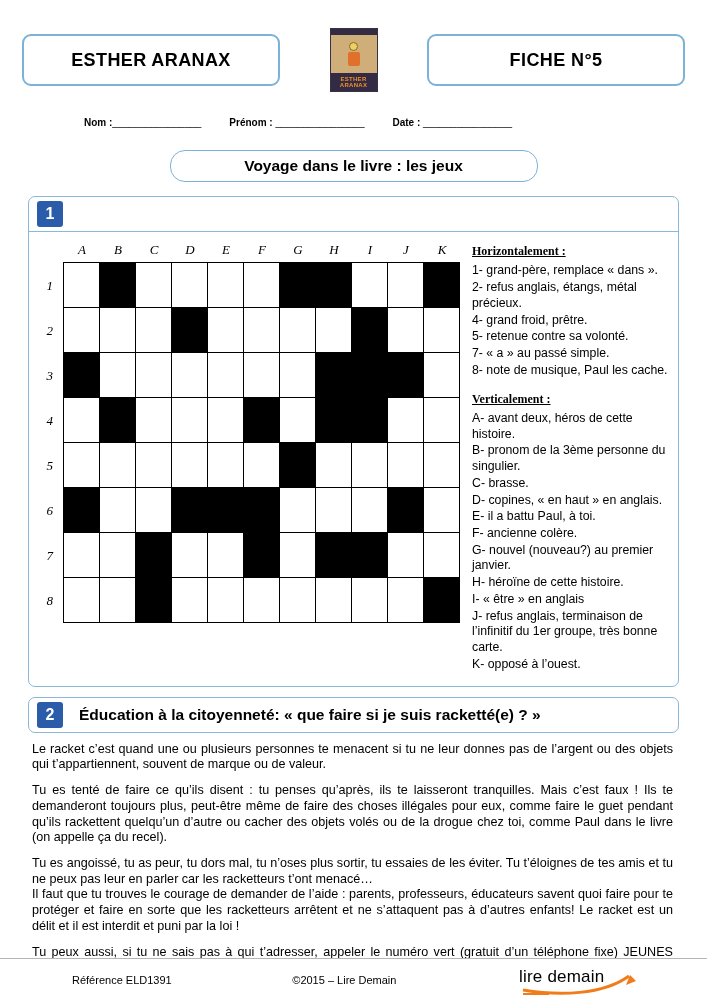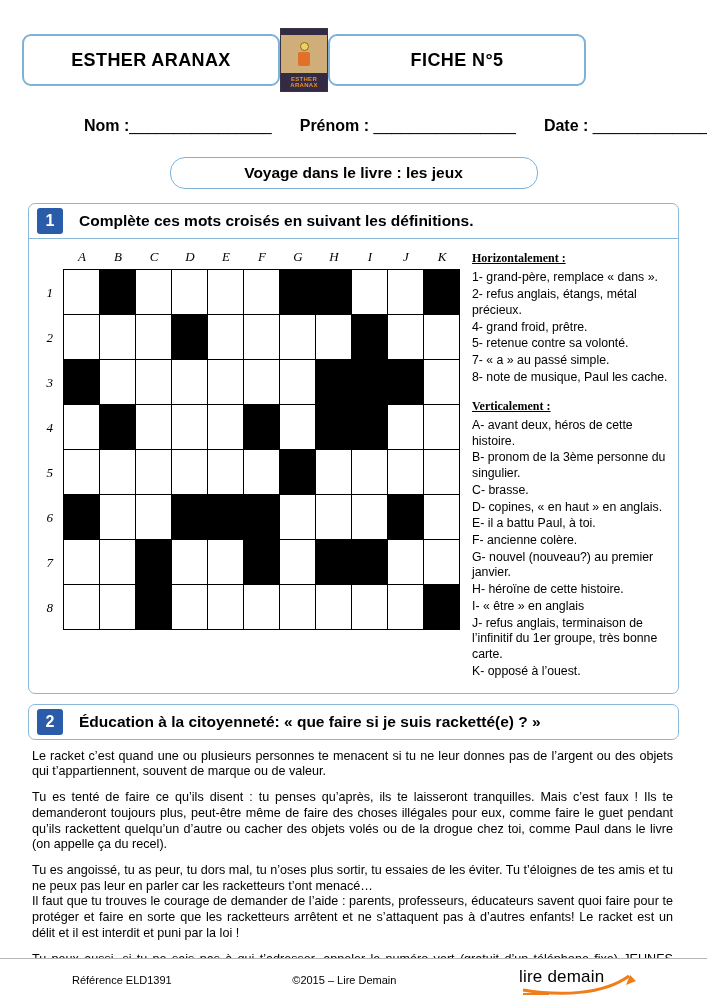--- a/index.html
+++ b/index.html
@@ -5,38 +5,38 @@
   * { box-sizing: border-box; margin: 0; padding: 0; }
   html, body { background: #fff; }
   body {
     width: 707px; height: 1000px;
     font-family: "Liberation Sans", sans-serif;
     color: #000; position: relative; overflow: hidden;
     margin: 0 auto;
   }
 
   
-  .header { display: flex; align-items: center; justify-content: flex-start; padding: 28px 22px 0 22px; }
+  .header { display: flex; align-items: center; justify-content: space-between; padding: 28px 22px 0 22px; }
   .hbox {
     width: 258px; height: 52px; border: 2px solid #7cb2d8; border-radius: 9px;
     display: flex; align-items: center; justify-content: center;
     font-weight: bold; font-size: 18px; letter-spacing: .4px; background: #fff;
   }
   .cover {
     width: 48px; height: 64px; border: 1px solid #3a3142; background: #332b44;
     display: flex; flex-direction: column; overflow: hidden; align-items: center;
   }
   .cover-mid { width: 100%; height: 38px; background: #cfae7a; display: flex; align-items: center; justify-content: center; margin-top: 6px; }
   .fig { display: flex; flex-direction: column; align-items: center; }
   .fig-head { width: 9px; height: 9px; border-radius: 50%; background: #f0d060; border: 1px solid #8a6a20; }
   .fig-body { width: 12px; height: 14px; background: #e0702a; border-radius: 2px; margin-top: 1px; }
   .cover-title { color: #f0902a; font-size: 6px; font-weight: bold; text-align: center; margin-top: 3px; letter-spacing: .3px; }
 
   
-  .identity { display: flex; gap: 28px; padding: 25px 20px 0 84px; font-size: 16px; font-weight: bold; white-space: nowrap; }
+  .identity { display: flex; gap: 28px; padding: 25px 20px 0 84px; font-size: 10px; font-weight: bold; white-space: nowrap; }
   .identity .blank { font-weight: normal; letter-spacing: 0; }
 
   
   .title-box {
     width: 368px; margin: 22px auto 0; border: 1.5px solid #7cb2d8; border-radius: 15px;
     text-align: center; font-weight: bold; font-size: 15.5px; padding: 6px 4px; background: #fff;
   }
 
   
   .section-box { margin: 14px 28px 0; border: 1px solid #8ab8da; border-radius: 7px; background: #fff; }
@@ -118,21 +118,20 @@
     <span>
       <span>Date :</span> <span class="blank">________________</span>
     </span>
   </div>
 
   <div class="title-box">Voyage dans le livre : les jeux</div>
 
   <div class="section-box">
     <div class="sec-titlerow with-rule">
       <div class="badge">1</div>
-      <div class="sec-title">Complète ces mots croisés en suivant les définitions.</div>
     </div>
     <div class="sec1-content">
       <div class="cw-wrap">
         <div class="cw-collabels">
             <div class="cw-collabel">A</div>
             <div class="cw-collabel">B</div>
             <div class="cw-collabel">C</div>
             <div class="cw-collabel">D</div>
             <div class="cw-collabel">E</div>
             <div class="cw-collabel">F</div>

